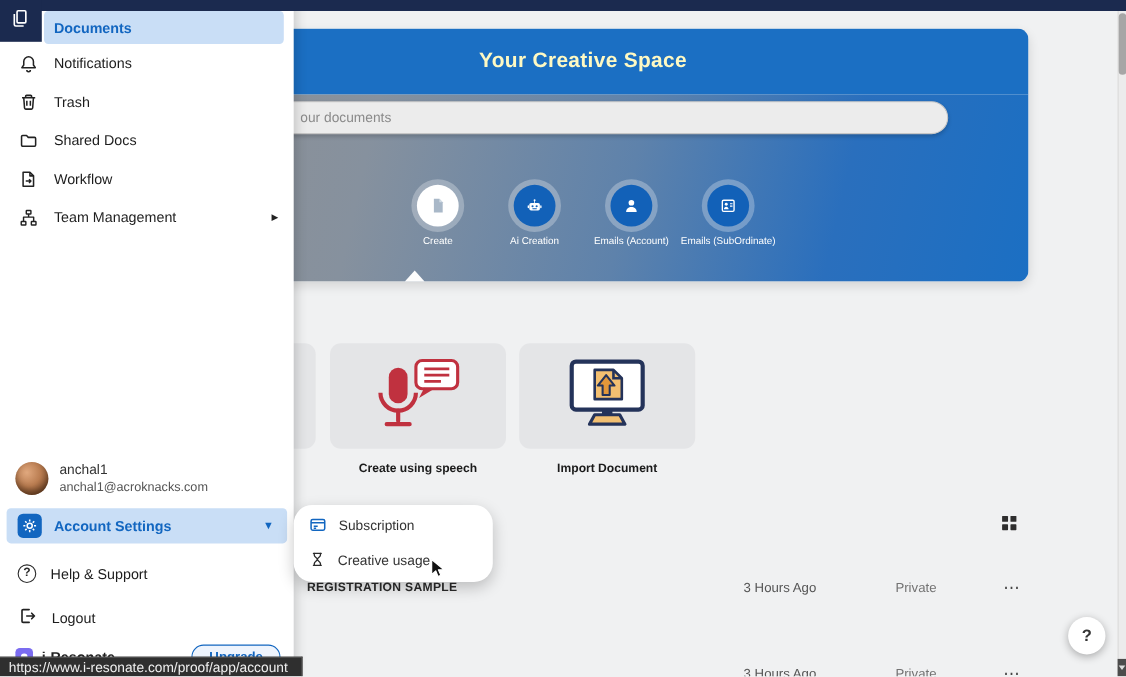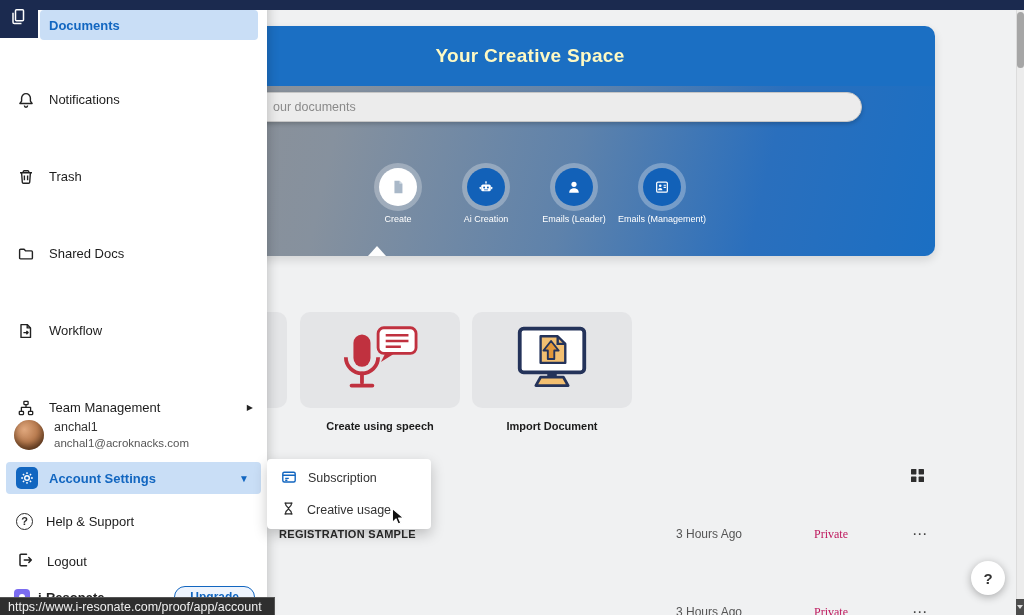--- a/index.html
+++ b/index.html
@@ -9,21 +9,21 @@
 
   
   .topbar { position:absolute; left:0; top:0; width:1024px; height:10px; background:#1b2a4f; z-index:30; }
   .corner-tile { position:absolute; left:0; top:0; width:38px; height:38px; background:#1b2a4f; z-index:35;
     display:flex; align-items:center; justify-content:center; cursor:pointer; }
 
   
   .sidebar { position:absolute; left:0; top:0; width:267px; height:615px; background:#ffffff;
     box-shadow:2px 0 10px rgba(0,0,0,.18); z-index:20; }
   .srow { display:flex; align-items:center; height:35px; padding-left:16px; gap:13px;
-    font-size:13px; color:#1d1d1d; cursor:pointer;margin-top:42px; }
+    font-size:13px; color:#1d1d1d; cursor:pointer; }
   .srow .sicon { width:20px; display:flex; justify-content:center; }
   .srow-docs { margin:10px 9px 0 40px; height:30px; background:#c9def6; border-radius:4px;
     display:flex; align-items:center; padding-left:9px; font-size:13px; font-weight:700; color:#1266c0; cursor:pointer; }
   .chev-right { margin-left:auto; margin-right:14px; font-size:8px; color:#222; }
 
   .user-block { position:absolute; left:14px; top:420px; right:8px; display:flex; gap:10px; align-items:center; }
   .avatar { width:30px; height:30px; border-radius:50%;
     background:radial-gradient(circle at 35% 32%, #e0a87e 0%, #b97c50 45%, #7c4e2e 80%, #59361f 100%);
     box-shadow:inset 0 -4px 6px rgba(40,20,5,.45); flex:0 0 auto; }
   .user-name { font-size:12.5px; font-weight:400; color:#333; line-height:1.25; }
@@ -75,25 +75,25 @@
   .card-ghost  { left:105px; width:182px; }
   .card-speech { left:300px; width:160px; }
   .card-import { left:472px; width:160px; }
 
   
   .grid-btn { position:absolute; left:910px; top:468px; cursor:pointer; z-index:1; }
   .doc-row { position:absolute; left:125px; width:810px; height:32px; display:flex; align-items:center; padding-left:142px; }
   .row-1 { top:518px; } .row-2 { top:596px; }
   .cell-name { flex:1; font-size:11px; font-weight:700; letter-spacing:.3px; color:#2b2b2b; text-transform:uppercase;padding-left:12px; }
   .cell-mod  { width:140px; font-size:12px; color:#555; padding-left:6px; }
-  .cell-vis  { width:95px;  font-size:12px; color:#be185d; padding-left:4px;font-family:Liberation Serif, serif; }
+  .cell-vis  { width:95px;  font-size:12px; color:#737373; padding-left:4px; }
   .cell-more { width:30px; text-align:center; font-size:15px; color:#444; letter-spacing:1px; cursor:pointer; }
 
   
-  .dropdown { position:absolute; left:267px; top:459px; width:164px; background:#ffffff; border-radius:4px;
+  .dropdown { position:absolute; left:267px; top:459px; width:181px; background:#ffffff; border-radius:17px;
     box-shadow:0 5px 14px rgba(0,0,0,.22); z-index:25; overflow:hidden; padding:3px 0; }
   .menu-item { height:32px; display:flex; align-items:center; gap:11px; padding:0 14px;
     font-size:12.5px; color:#333; cursor:pointer; }
 
   .cursor-ptr { position:absolute; left:386px; top:505px; z-index:50; pointer-events:none; }
 
   
   .help-fab { position:absolute; left:971px; top:561px; width:34px; height:34px; border-radius:50%;
     background:#ffffff; box-shadow:0 2px 8px rgba(0,0,0,.3); display:flex; align-items:center;
     justify-content:center; font-size:15px; font-weight:700; color:#333; cursor:pointer; z-index:10; }
@@ -142,32 +142,32 @@
           </div>
           <div class="action-label">Ai Creation</div>
         </div>
         <div class="action">
           <div class="action-circle ac-blue">
             <svg viewBox="0 0 18 18" width="16" height="16" fill="#fff">
                 <circle cx="9" cy="6" r="2.9"></circle>
                 <path d="M3.6 15.4c0-3.3 2.6-5 5.4-5s5.4 1.7 5.4 5Z"></path>
               </svg>
           </div>
-          <div class="action-label">Emails (Leader)</div>
+          <div class="action-label">Emails (Account)</div>
         </div>
         <div class="action">
           <div class="action-circle ac-blue">
             <svg viewBox="0 0 18 18" width="16" height="16">
                 <rect x="3" y="3.4" width="12" height="11.4" rx="1.4" fill="none" stroke="#fff" stroke-width="1.4"></rect>
                 <circle cx="7" cy="7.6" r="1.5" fill="#fff"></circle>
                 <path d="M4.6 12.6c0-1.6 1.2-2.5 2.4-2.5s2.4.9 2.4 2.5Z" fill="#fff"></path>
                 <path d="M10.8 7h2.6M10.8 9.4h2.6" stroke="#fff" stroke-width="1.2"></path>
               </svg>
           </div>
-          <div class="action-label">Emails (Management)</div>
+          <div class="action-label">Emails (SubOrdinate)</div>
         </div>
       </div>
     </div>
   </div>
   <div class="hero-notch"></div>
 
   <div class="doc-card card-ghost">
     <div class="card-img"></div>
   </div>
 

